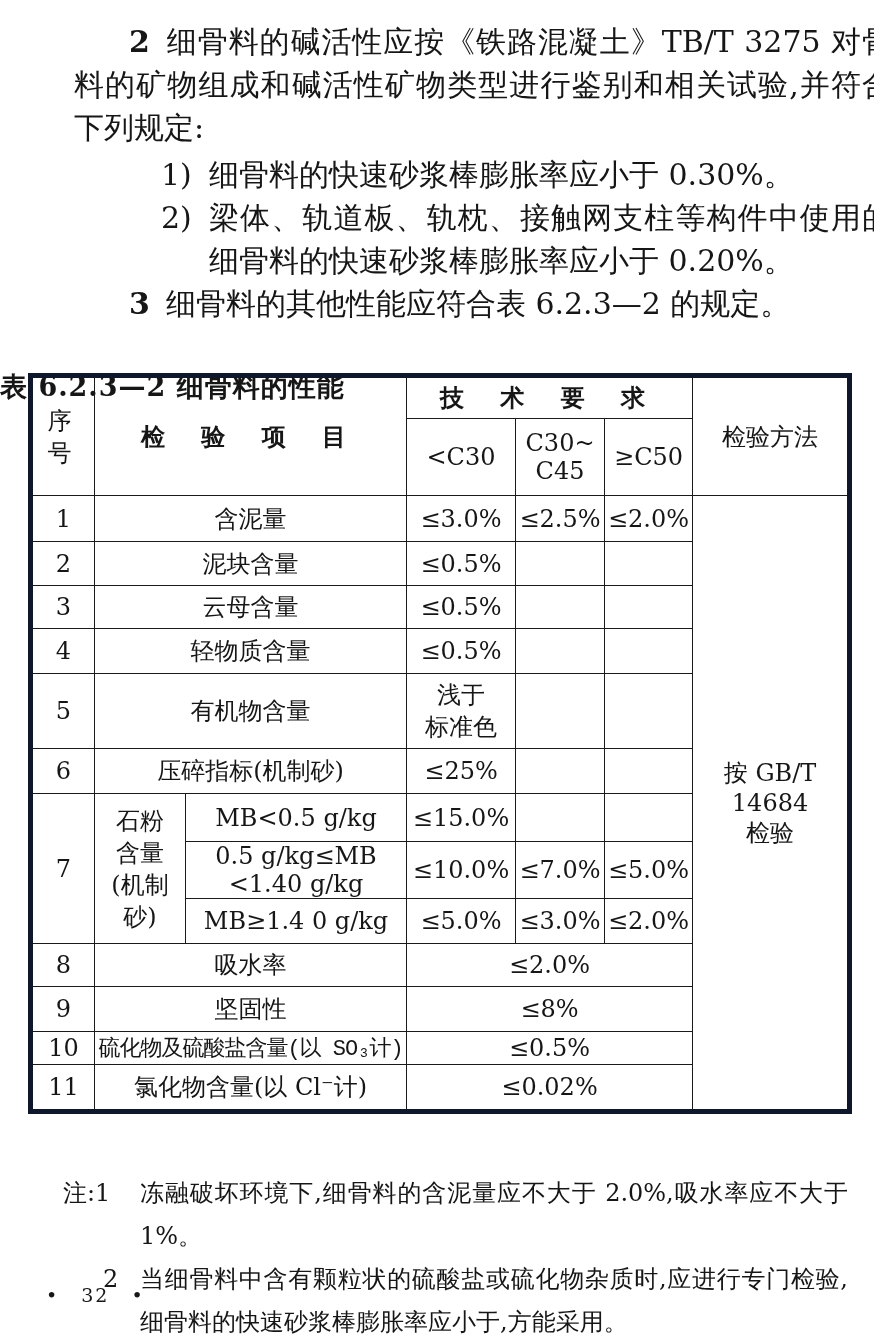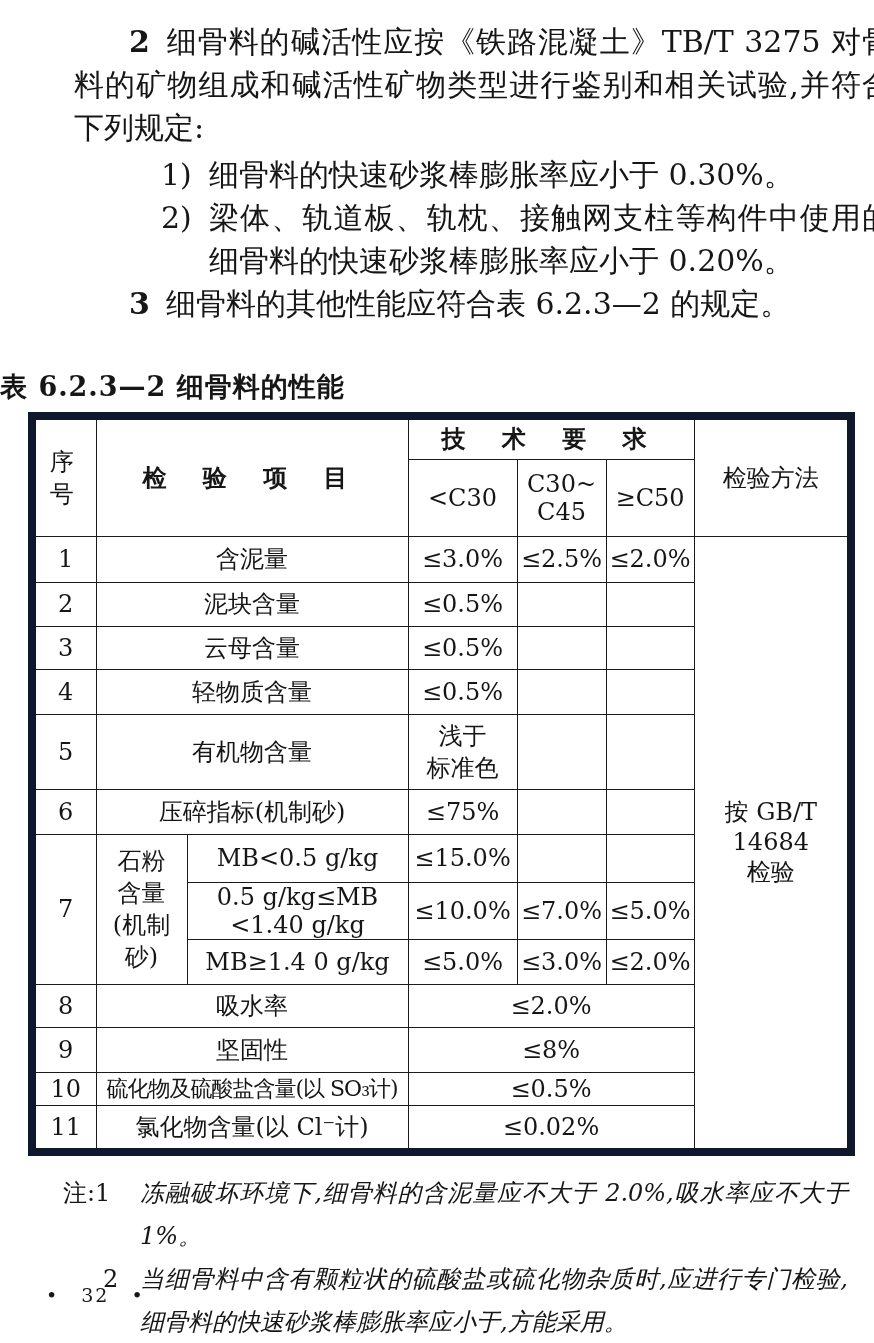--- a/index.html
+++ b/index.html
@@ -24,44 +24,44 @@
   .li-num{flex:0 0 48px;margin-left:87px;}
   .li-text{flex:1;text-align:justify;}
   
   .table-title{
     position:absolute;top:369px;left:0;width:100%;
     font-weight:bold;font-size:27px;
     letter-spacing:1px;
   }
   
   table.spec{
-    position:absolute;top:412px;left:28px;
+    position:absolute;top:373px;left:28px;
     width:819px;table-layout:fixed;
     border-collapse:collapse;
-    border:8px solid #0f172a;
+    border:5px solid #0f172a;
     font-size:24px;
   }
   table.spec td{
     border:1.5px solid #1a1a1a;
     text-align:center;vertical-align:middle;
     padding:0 2px;overflow:hidden;
   }
   .pre{white-space:pre-line;}
   .sp{letter-spacing:8px;}
   .sp2{letter-spacing:14px;font-weight:bold;}
-  .fs22{font-size:22px;letter-spacing:-1px;}
+  .fs22{font-size:22px;letter-spacing:-1px;font-family:Liberation Mono, monospace;}
   
   .notes{
     position:absolute;top:1172px;left:63px;width:785px;
     font-size:24px;line-height:43px;
   }
   .note-row{display:flex;}
   .note-label{flex:0 0 77px;}
   .note-num2{flex:0 0 37px;margin-left:40px;}
-  .note-text{flex:1;text-align:justify;font-style:italic;}
+  .note-text{flex:1;text-align:justify;}
   
   .page-number{
     position:absolute;top:1284px;left:46px;
     font-size:19px;word-spacing:14px;letter-spacing:2px;
   }
 </style>
 </head>
 <body>
 
 <div class="page">
@@ -149,21 +149,21 @@
         <td colspan="2">有机物含量</td>
         <td class="pre">浅于
 标准色</td>
         <td></td>
         <td></td>
       </tr>
 
       <tr style="height:45px">
         <td>6</td>
         <td colspan="2">压碎指标(机制砂)</td>
-        <td>≤75%</td>
+        <td>≤25%</td>
         <td></td>
         <td></td>
       </tr>
 
       <tr style="height:48px">
         <td rowspan="3">7</td>
         <td rowspan="3" class="pre">石粉
 含量
 (机制砂)</td>
         <td>MB&lt;0.5 g/kg</td>

